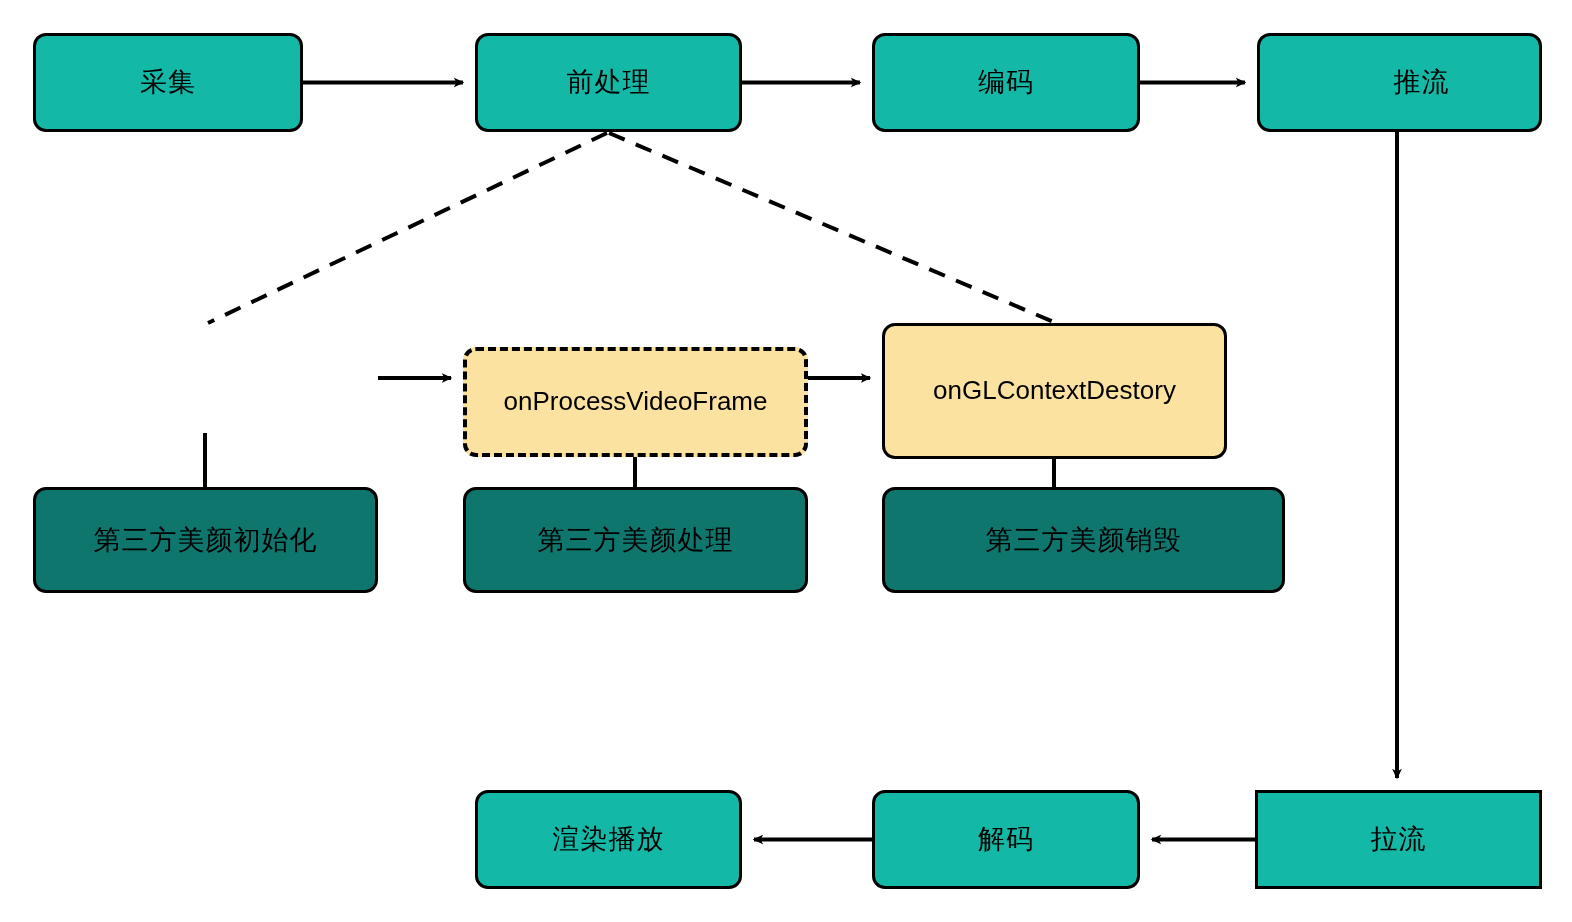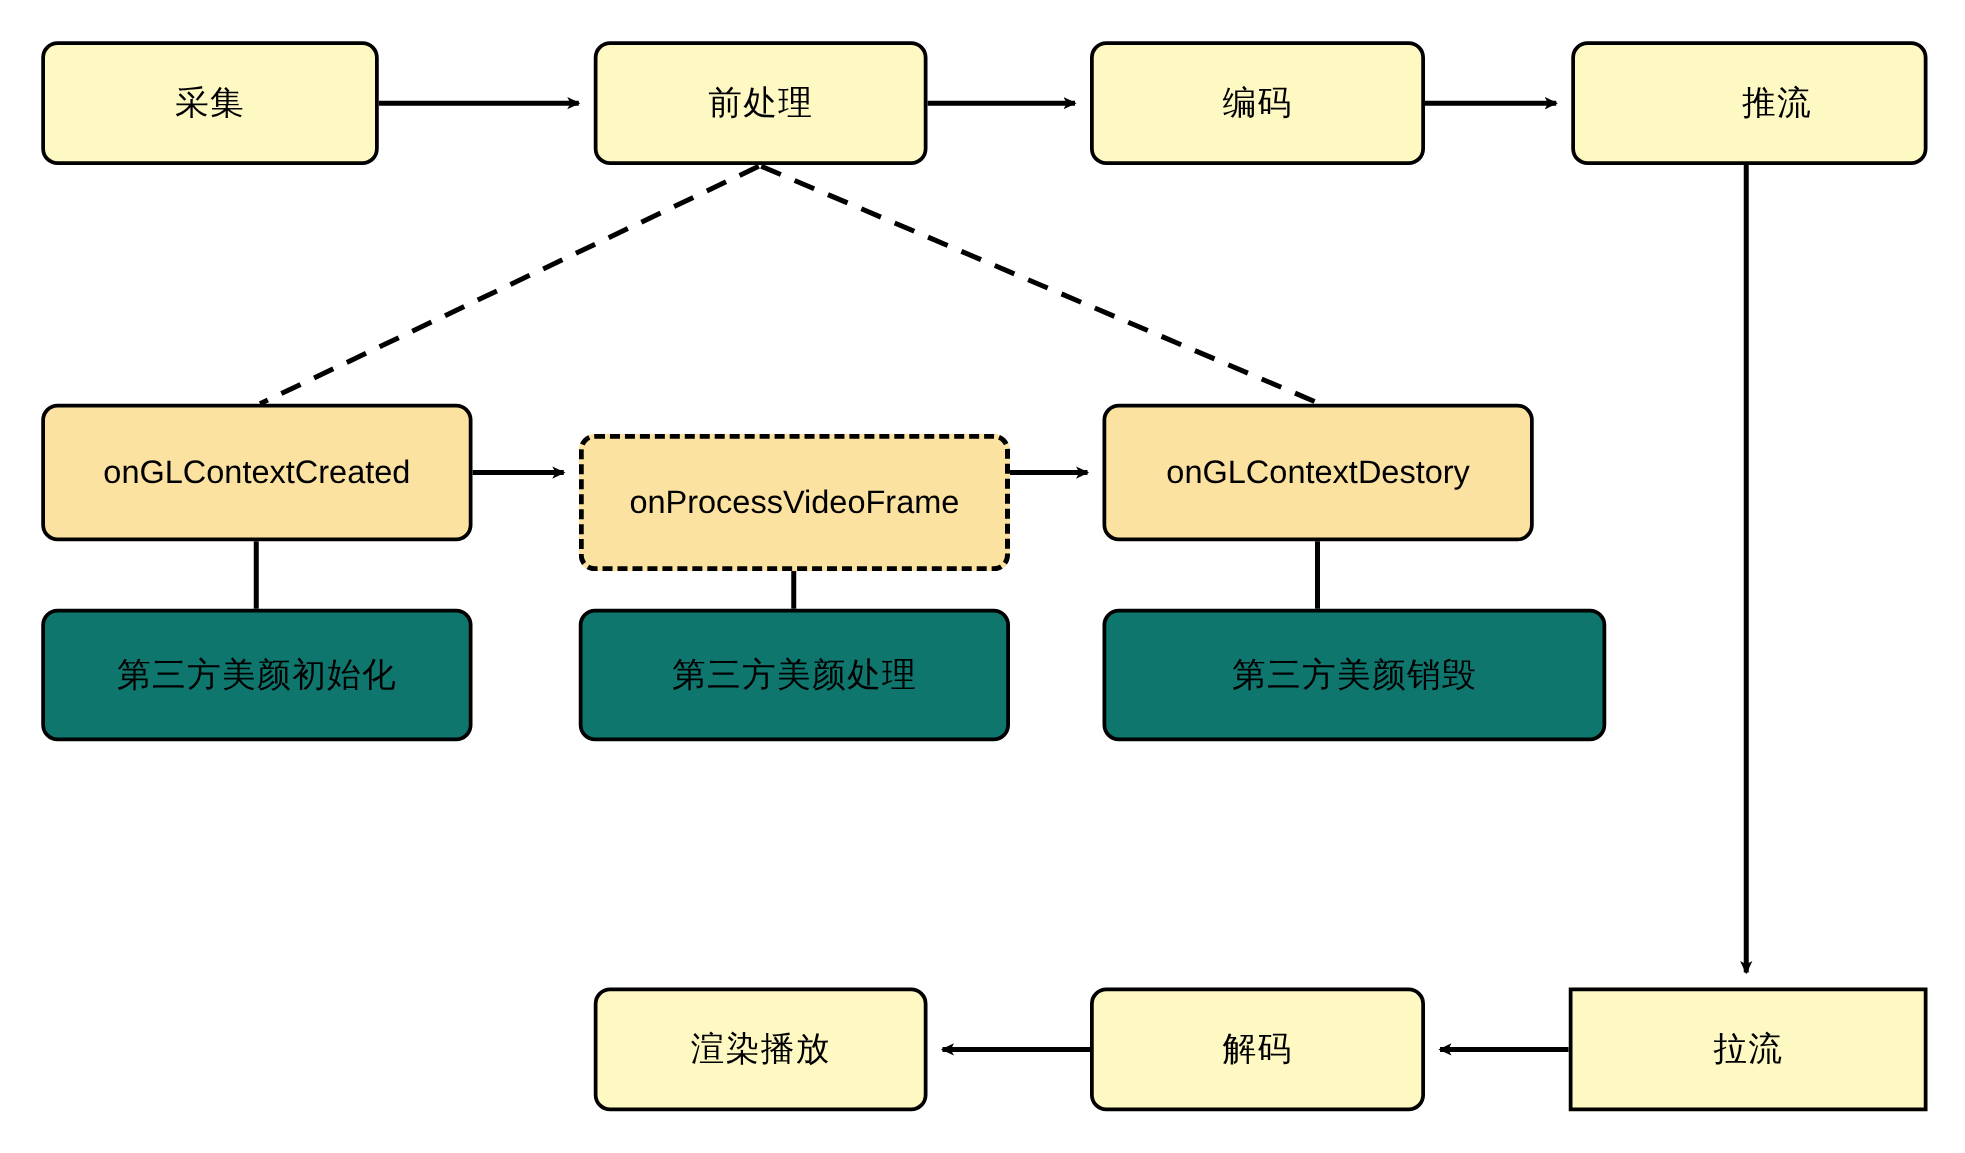--- a/index.html
+++ b/index.html
@@ -29,21 +29,21 @@
   .node {
     position: absolute;
     box-sizing: border-box;
     display: flex;
     align-items: center;
     justify-content: center;
     text-align: center;
     color: #000000;
     line-height: 1.2;
     border: 3px solid #000000;
-    background: #fef9c3;
+    background: #14b8a6;
     border-radius: 13px;
     z-index: 2;
   }
   .node .label {
     display: block;
     padding: 0 8px;
     white-space: nowrap;
   }
   .node.cn .label {
     font-size: 27px;
@@ -136,29 +136,26 @@
   </div>
 
   <div class="node cn" style="left:872px; top:33px; width:268px; height:99px;">
     <span class="label">编码</span>
   </div>
 
   <div class="node cn" style="left:1257px; top:33px; width:285px; height:99px;padding-left:44px;">
     <span class="label">推流</span>
   </div>
 
-  <div class="node latin fill-yellow" style="left:33px; top:323px; width:345px; height:110px;">
-    <span class="label">onGLContextCreated</span>
-  </div>
 
   <div class="node latin dashed" style="left:463px; top:323px; width:345px; height:110px;">
     <span class="label">onProcessVideoFrame</span>
   </div>
 
-  <div class="node latin fill-yellow" style="left:882px; top:323px; width:345px; height:110px;">
+  <div class="node latin fill-yellow" style="left:882px; top:323px; width:345px; height:136px;">
     <span class="label">onGLContextDestory</span>
   </div>
 
   <div class="node cn fill-orange" style="left:33px; top:487px; width:345px; height:106px;">
     <span class="label">第三方美颜初始化</span>
   </div>
 
   <div class="node cn fill-orange" style="left:463px; top:487px; width:345px; height:106px;">
     <span class="label">第三方美颜处理</span>
   </div>

